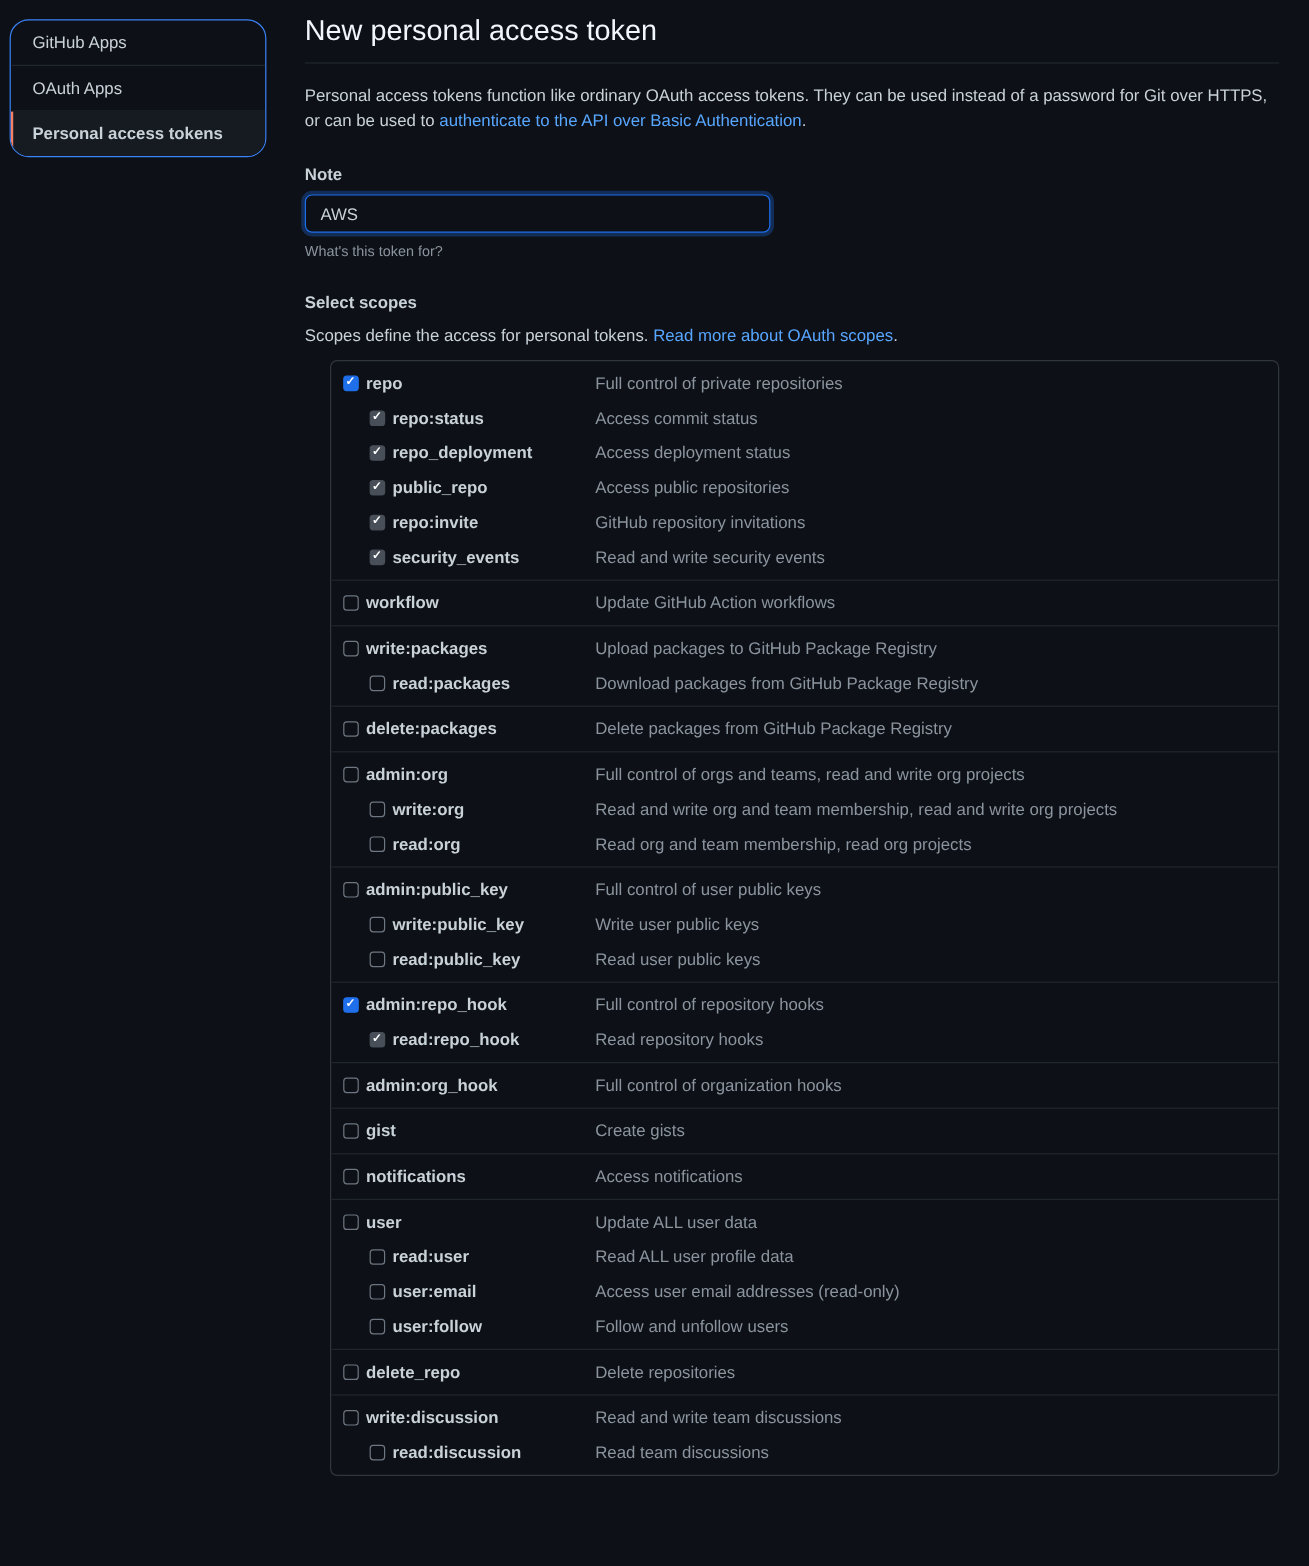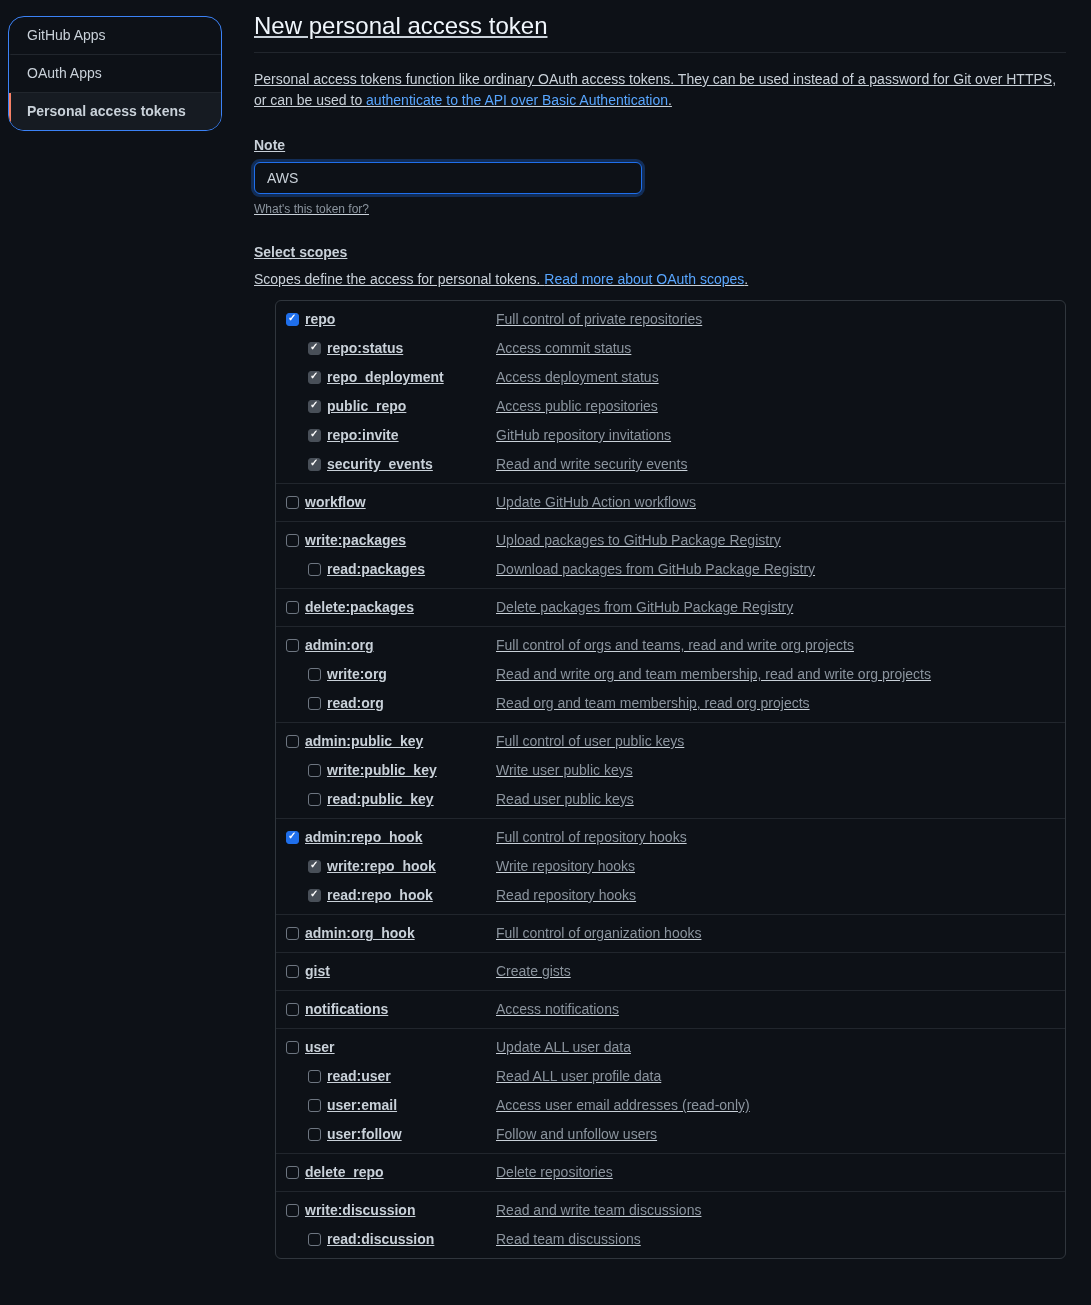--- a/index.html
+++ b/index.html
@@ -33,21 +33,20 @@
     .sidebar-item:last-child { border-bottom: none; }
     .sidebar-item.active {
       background: #161b22;
       border-left: 2px solid #f78166;
       font-weight: 600;
     }
     .main {
       flex: 1;
       padding: 8px 24px 24px 24px;
       max-width: 860px;
-      text-decoration: underline;
     }
     .page-title {
       font-size: 24px;
       font-weight: 400;
       color: #f0f6fc;
       padding-bottom: 8px;
       border-bottom: 1px solid #21262d;
       margin-bottom: 16px;
     }
     .intro {
@@ -301,27 +300,20 @@
         <div class="scope-row top-row">
           <label class="scope-check-col">
             <input type="checkbox" checked="" style="">
             <span class="scope-name">admin:repo_hook</span>
           </label>
           <div class="scope-desc">Full control of repository hooks</div>
         </div>
         <div class="scope-row">
           <label class="scope-check-col child">
             <input type="checkbox" class="inherited" checked="" style="">
-            <span class="scope-name">write:repo_hook</span>
-          </label>
-          <div class="scope-desc">Write repository hooks</div>
-        </div>
-        <div class="scope-row">
-          <label class="scope-check-col child">
-            <input type="checkbox" class="inherited" checked="" style="">
             <span class="scope-name">read:repo_hook</span>
           </label>
           <div class="scope-desc">Read repository hooks</div>
         </div>
       </div>
       <div class="scope-group">
         <div class="scope-row top-row">
           <label class="scope-check-col">
             <input type="checkbox" style="">
             <span class="scope-name">admin:org_hook</span>

